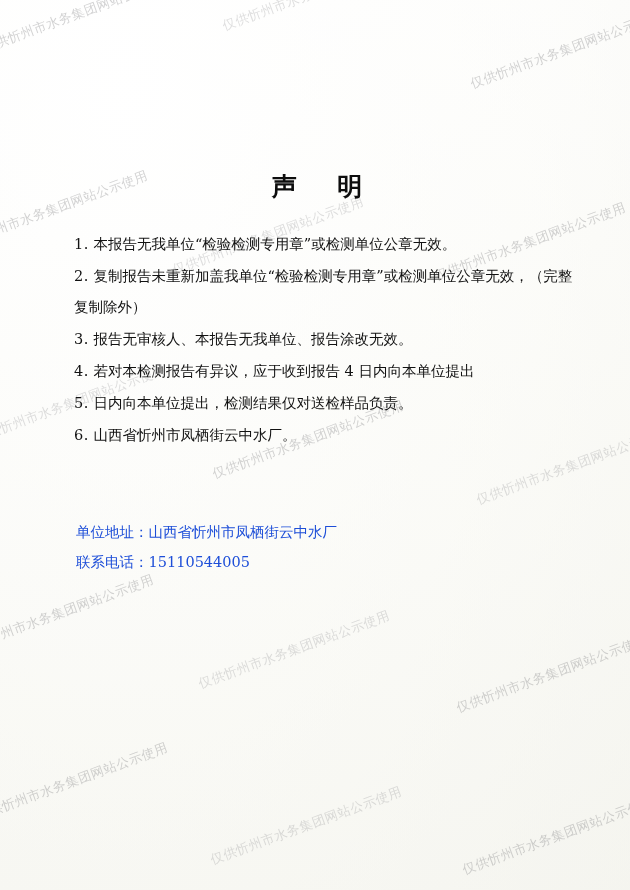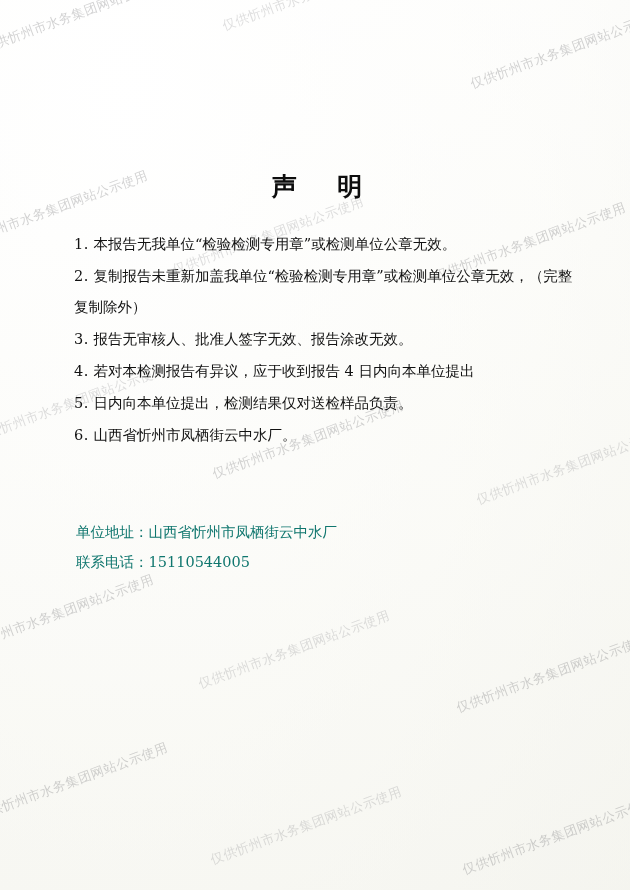--- a/index.html
+++ b/index.html
@@ -65,21 +65,21 @@
   }
   .clause .num {
     letter-spacing: 0.5px;
   }
   .contact {
     margin-top: 66px;
     padding-left: 76px;
     font-family: "DejaVu Serif", serif;
     font-size: 14.5px;
     line-height: 30px;
-    color: #0f766e;
+    color: #1d4ed8;
   }
   .contact div {
     white-space: nowrap;
   }
   
   #watermarks {
     position: absolute;
     inset: 0;
     z-index: 2;
     pointer-events: none;
@@ -133,21 +133,21 @@
       <li class="clause">
         <span class="num">1.</span>
         <span>本报告无我单位“检验检测专用章”或检测单位公章无效。</span>
       </li>
       <li class="clause">
         <span class="num">2.</span>
         <span>复制报告未重新加盖我单位“检验检测专用章”或检测单位公章无效，（完整复制除外）</span>
       </li>
       <li class="clause">
         <span class="num">3.</span>
-        <span>报告无审核人、批准人签字无效、报告涂改无效。</span>
+        <span>报告无审核人、本报告无我单位、报告涂改无效。</span>
       </li>
       <li class="clause">
         <span class="num">4.</span>
         <span>若对本检测报告有异议，应于收到报告 4 日内向本单位提出</span>
       </li>
       <li class="clause">
         <span class="num">5.</span>
         <span>日内向本单位提出，检测结果仅对送检样品负责。</span>
       </li>
       <li class="clause">

